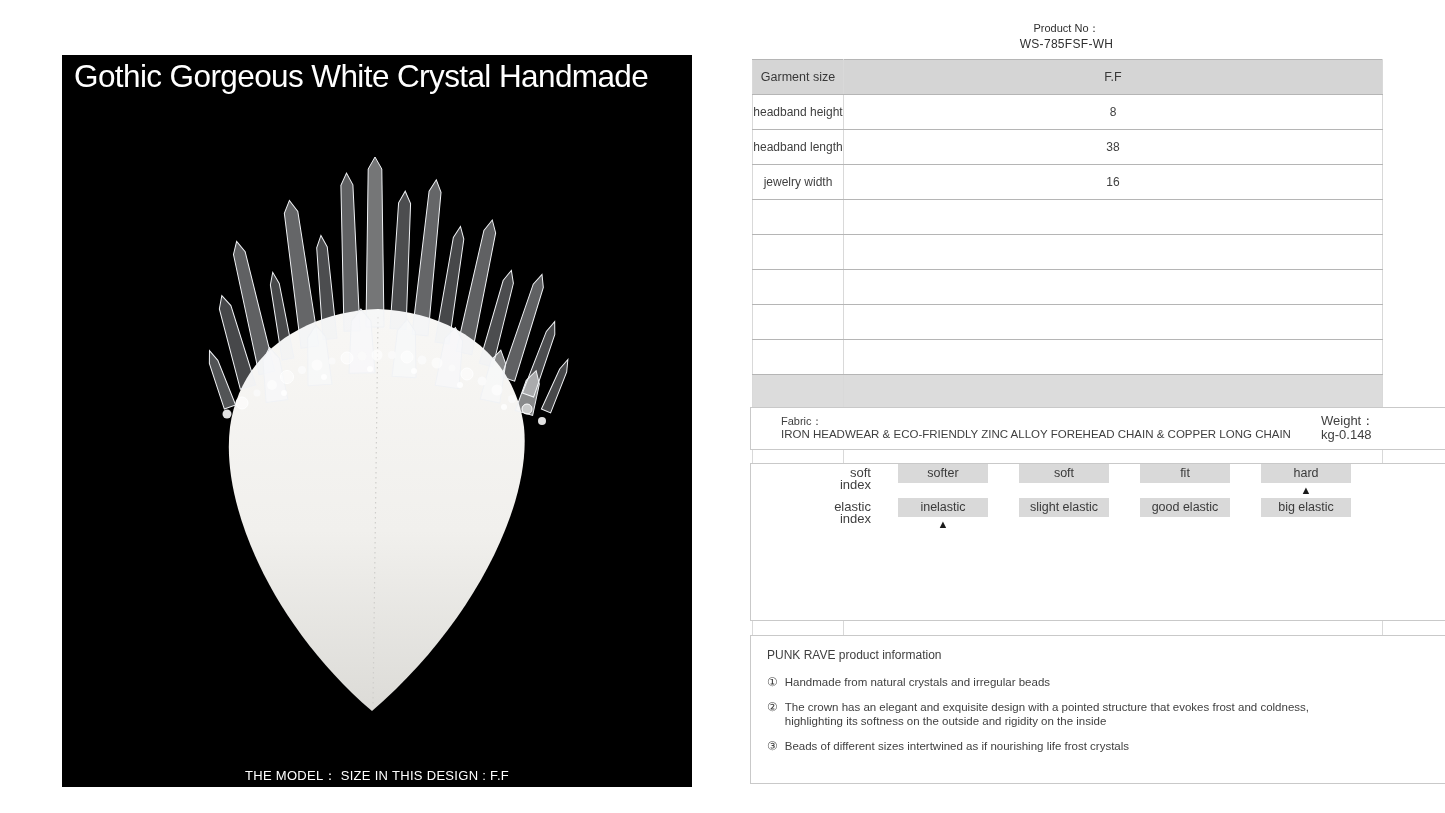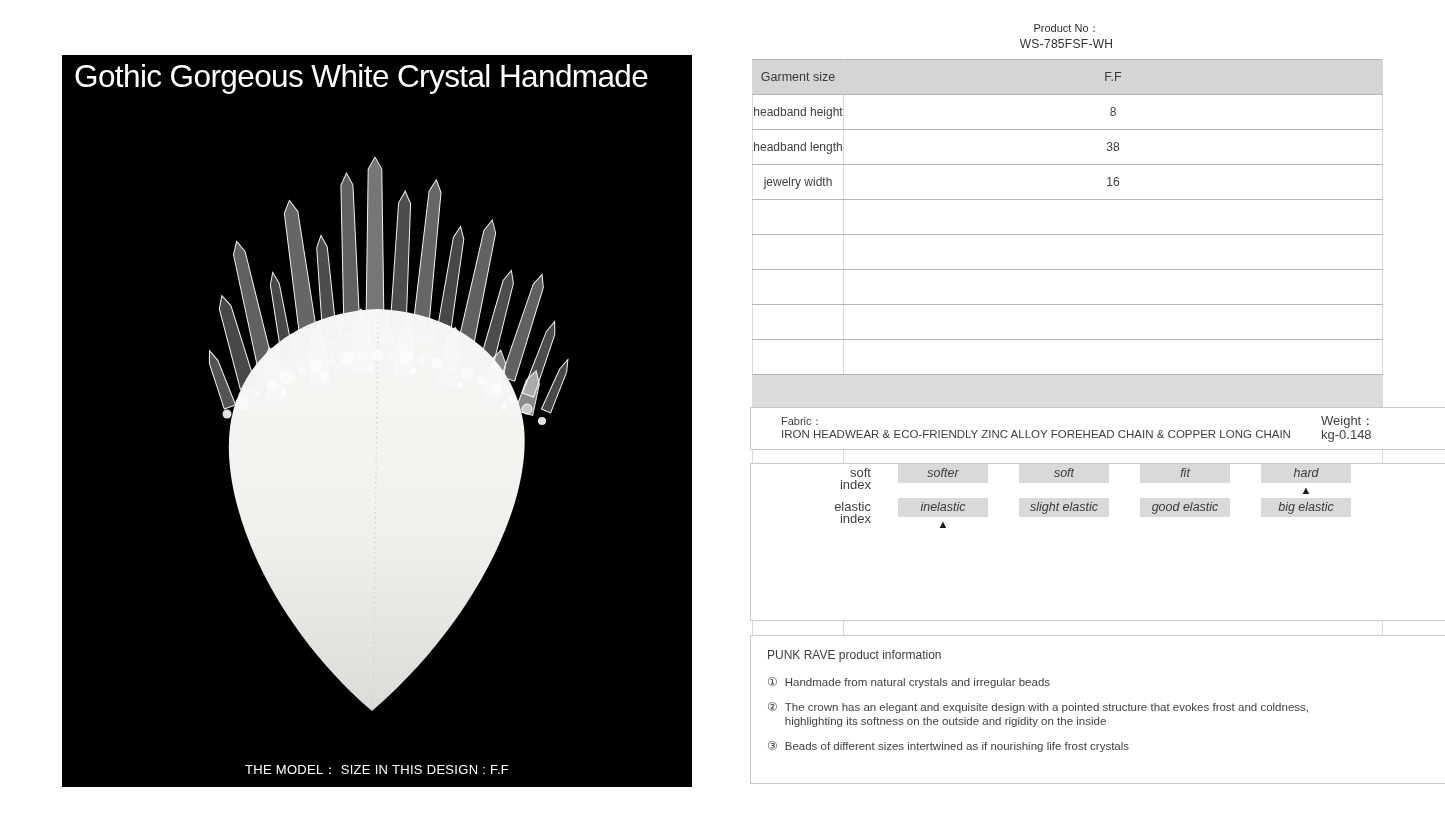--- a/index.html
+++ b/index.html
@@ -8,21 +8,21 @@
     --box-border:#c9c9c9; --option-bg:#d9d9d9; --text:#3f3f3f; --marker:#1a1a1a;
   }
   *{box-sizing:border-box;}
   html,body{margin:0;padding:0;}
   body{font-family:"Liberation Sans", sans-serif; background:var(--page-bg);}
   .page{position:relative;width:1445px;height:813px;background:var(--page-bg);overflow:hidden;}
 
   
   .left-image{position:absolute;left:62px;top:55px;width:630px;height:732px;background:var(--image-bg);overflow:hidden;}
   .img-title{position:absolute;left:12px;top:3px;font-size:31.5px;letter-spacing:-0.6px;color:#fff;white-space:nowrap;font-weight:400;}
-  .img-caption{position:absolute;bottom:8px;left:0;width:100%;text-align:center;color:#fff;font-size:13px;letter-spacing:0.3px;}
+  .img-caption{position:absolute;bottom:2px;left:0;width:100%;text-align:center;color:#fff;font-size:13px;letter-spacing:0.3px;}
   svg.headform{position:absolute;left:0;top:0;}
 
   
   .right{position:absolute;left:750px;top:0;width:640px;height:813px;}
   .product-no{position:absolute;top:21px;left:0;width:633px;text-align:center;color:#2f2f2f;}
   .pn-label{font-size:11px;}
   .pn-value{font-size:12px;letter-spacing:0.3px;margin-top:1px;}
 
   table.size{position:absolute;top:59px;left:2px;width:631px;border-collapse:collapse;table-layout:fixed;}
   table.size td{border-left:1px solid var(--table-vline);border-right:1px solid var(--table-vline);
@@ -39,21 +39,21 @@
   .fabric-label{position:absolute;left:30px;top:6px;font-size:11px;color:var(--text);}
   .fabric-value{position:absolute;left:30px;top:20px;font-size:11.5px;color:var(--text);white-space:nowrap;}
   .weight{position:absolute;left:570px;top:6px;font-size:13px;color:var(--text);line-height:14px;white-space:nowrap;}
 
   .index-box{top:463px;height:158px;}
   .idx-row{display:flex;align-items:flex-start;}
   .idx-row.first{}
   .idx-row.second{margin-top:2px;}
   .idx-label{width:120px;text-align:right;font-size:13px;line-height:12px;color:var(--text);padding-top:3px;}
   .idx-options{display:flex;margin-left:27px;gap:31px;}
-  .opt-cell{width:90px;font-style:italic;}
+  .opt-cell{width:90px;}
   .opt-box{height:19px;line-height:19px;background:var(--option-bg);text-align:center;font-size:12.5px;color:#3a3a3a;}
   .opt-marker{height:13px;text-align:center;font-size:11px;line-height:14px;color:var(--marker);}
 
   .info-box{top:635px;height:149px;padding:12px 16px;}
   .info-title{font-size:12px;color:var(--text);margin-bottom:13px;}
   .info-item{display:flex;gap:7px;margin-bottom:11px;font-size:11.5px;color:var(--text);}
   .info-num{font-size:12px;line-height:14px;}
   .info-text{max-width:552px;line-height:14px;}
 </style>
 </head>

